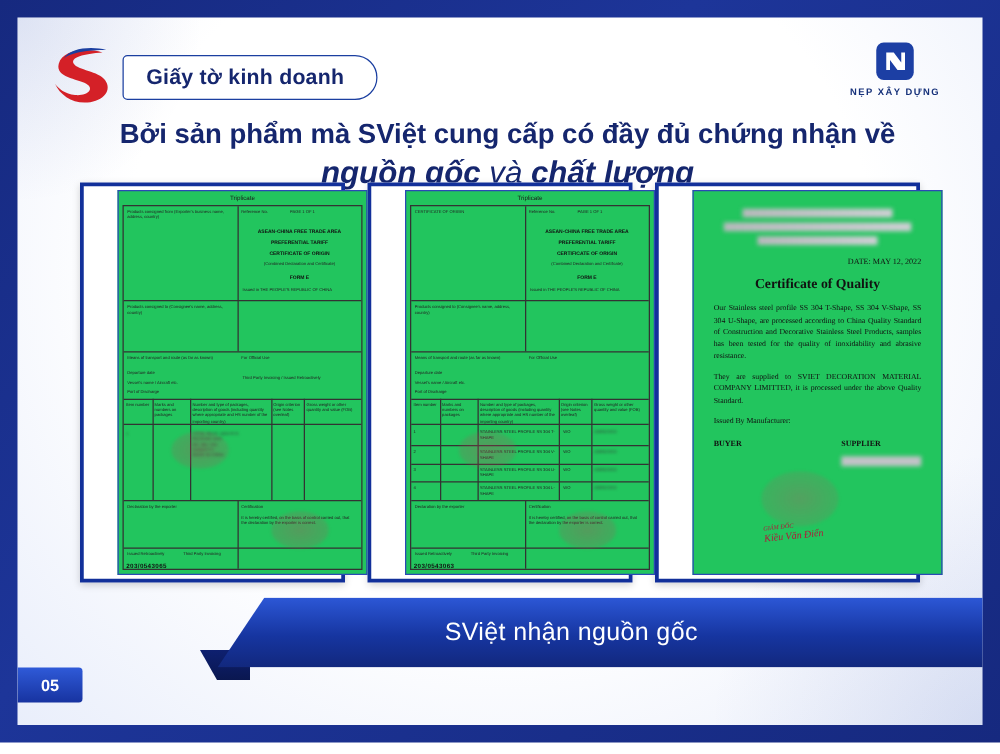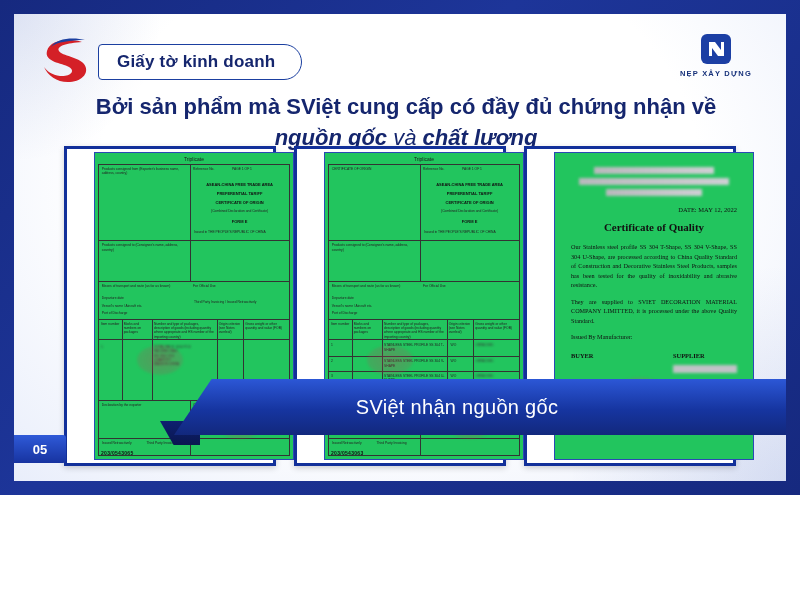--- a/index.html
+++ b/index.html
@@ -2,21 +2,21 @@
 <html><head>
 <meta charset="utf-8">
 <style>
   html,body{margin:0;padding:0;}
   body{
     width:800px;height:603px;overflow:hidden;
     font-family:"Liberation Sans", sans-serif;
     background:#ffffff;
   }
   .slide{
-    position:relative;width:800px;height:495px;
+    position:relative;width:800px;height:594px;
     background:#1a2f8f;
     background:linear-gradient(135deg,#16297f 0%,#1d3599 40%,#16297f 100%);
     box-sizing:border-box;
   }
   .inner{
     position:absolute;left:14px;top:14px;right:14px;bottom:14px;
     background:#ffffff;
     background:radial-gradient(ellipse at 50% 35%, #ffffff 0%, #ffffff 55%, #e9eefb 100%);
     overflow:hidden;
   }
@@ -39,21 +39,21 @@
   
   .brand{position:absolute;right:20px;top:18px;text-align:center;width:100px;}
   .brand .bmark{width:34px;height:34px;margin:0 auto;}
   .brand .btext{font-size:7.5px;color:#16317a;letter-spacing:1.2px;margin-top:3px;font-weight:bold;}
 
   
   .headline{
     position:absolute;left:12px;right:0;top:78px;text-align:center;color:#15266e;
   }
   .headline .l1{font-size:22px;font-weight:bold;line-height:30px;}
-  .headline .l2{font-size:22px;line-height:32px;}
+  .headline .l2{font-size:25px;line-height:32px;}
   .headline .l2 b{font-style:italic;}
   .headline .l2 i{font-style:italic;}
 
   
   .docs{position:absolute;left:0;right:0;top:132px;display:flex;justify-content:center;gap:18px;}
   .doc{
     width:212px;height:320px;background:#fff;
     border:3px solid #12309a;padding:3px;box-sizing:border-box;
     box-shadow:0 2px 6px rgba(0,0,0,.18);
   }

